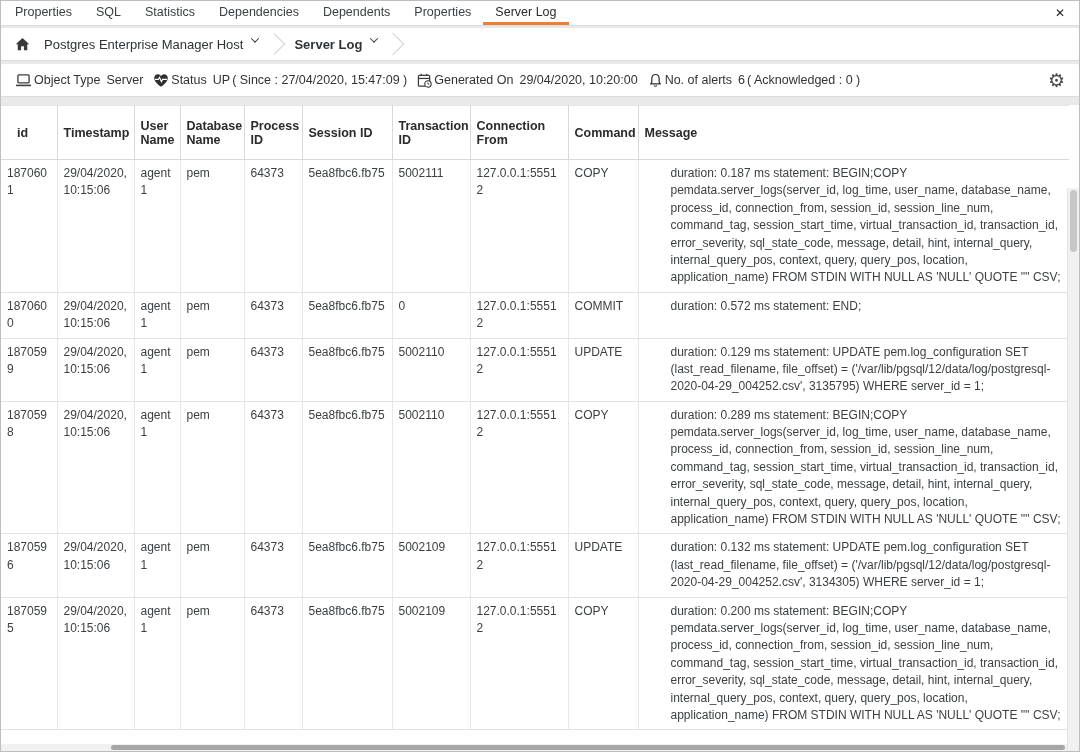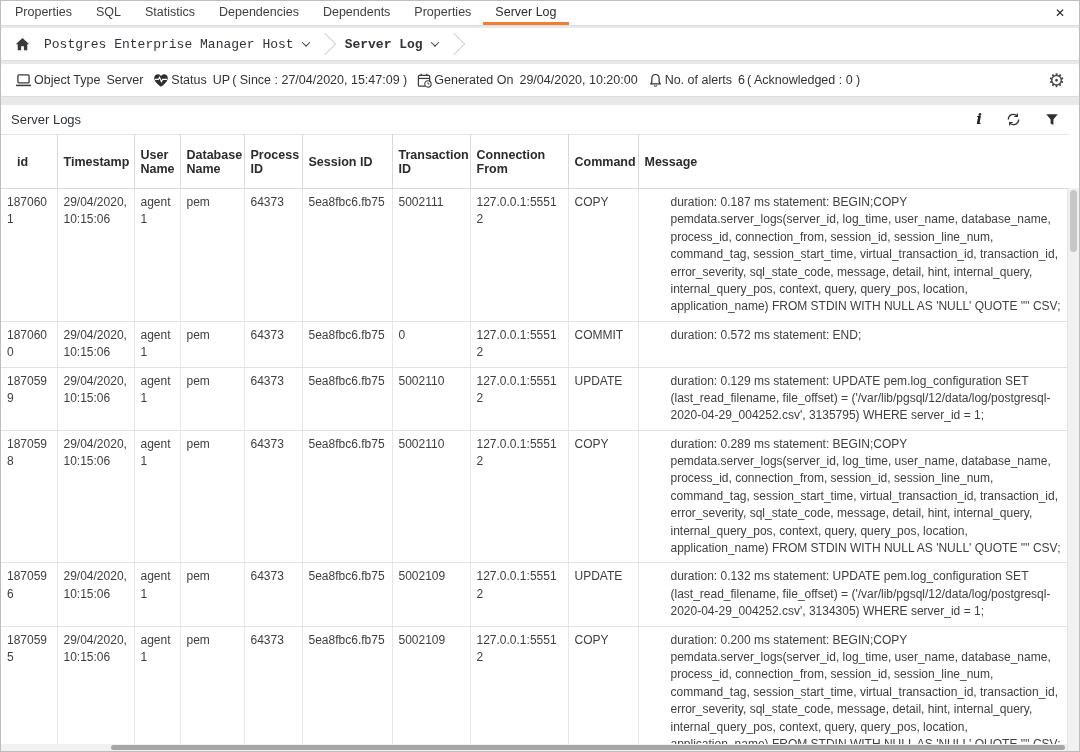--- a/index.html
+++ b/index.html
@@ -13,21 +13,21 @@
   .tabs{ display:flex; align-items:stretch; }
   .tab{ display:flex; align-items:center; padding:8px 12px; font-size:12.5px; color:#3c4043; border-bottom:3px solid transparent; cursor:pointer; }
   .tab.active{ border-bottom-color:#ef7d33; color:#2b2b2b; }
   .tab-close{ margin-left:auto; display:flex; align-items:center; padding:0 12px; font-size:12px; color:#222; cursor:pointer; }
   
   .bcbar{ height:33px; margin-top:2px; background:#fff; border-bottom:1px solid #dcdcdc; border-radius:2px;
           display:flex; align-items:center; padding:0 10px; font-size:13px; color:#2f3338; overflow:hidden; }
   .home{ display:flex; align-items:center; padding:0 8px 0 4px; cursor:pointer; }
   .bc-items{ display:flex; align-items:center; height:100%; }
   .bc-wrap{ display:flex; align-items:center; height:100%; }
-  .bc-item{ display:flex; align-items:center; padding:0 6px; cursor:pointer; white-space:nowrap;font-family:Liberation Mono, monospace; }
+  .bc-item{ display:flex; align-items:flex-start; padding:0 6px; cursor:pointer; white-space:nowrap; }
   .bc-item.bold .bc-label{ font-weight:bold; }
   .caret{ display:inline-block; width:6px; height:6px; border-right:1.5px solid #3a3a3a; border-bottom:1.5px solid #3a3a3a; transform:rotate(45deg) translate(-1px,-1px); margin-left:9px; }
   .bc-sep{ display:inline-block; width:16px; height:16px; border-top:1px solid #d2d2d2; border-right:1px solid #d2d2d2; transform:rotate(45deg); margin:0 6px 0 2px; flex:none; }
   
   .statusbar{ height:33px; margin-top:3px; background:#fff; border-bottom:1px solid #dcdcdc; border-radius:2px;
               display:flex; align-items:center; padding:0 14px; font-size:12.5px; color:#2f3338; white-space:nowrap; }
   .statusbar .lbl{ margin-left:2px; }
   .statusbar .val{ margin-left:6px; }
   .statusbar .paren{ margin-left:2px; }
   .sb-ico{ display:flex; align-items:center; margin-left:10px; }
@@ -153,39 +153,20 @@
           <path d="M6.6 13.2 A1.5 1.5 0 0 0 9.4 13.2" fill="none" stroke="#2f2f2f" stroke-width="1.2"></path>
         </svg>
     </span>
     <span class="lbl">No. of alerts</span>
     <span class="val">6</span>
     <span class="paren">( Acknowledged :  0 )</span>
     <span class="gear-btn">⚙</span>
   </div>
 
   <div class="main">
-    <div class="panel-head">
-      <span>Server Logs</span>
-      <span class="panel-icons">
-        <span class="picon info-glyph">i</span>
-        <span class="picon">
-          <svg viewBox="0 0 16 16" width="15" height="15" fill="none" stroke="#2f2f2f" stroke-width="1.4">
-              <path d="M13.5 8 A5.5 5.5 0 0 1 3.9 11.6"></path>
-              <path d="M2.5 8 A5.5 5.5 0 0 1 12.1 4.4"></path>
-              <path d="M12.1 1.5 V4.8 H8.8" stroke-width="1.2"></path>
-              <path d="M3.9 14.5 V11.2 H7.2" stroke-width="1.2"></path>
-            </svg>
-        </span>
-        <span class="picon">
-          <svg viewBox="0 0 16 16" width="14" height="14">
-              <path d="M1.5 1.5 H14.5 L9.6 7.4 V13.6 L6.4 12 V7.4 Z" fill="#2f2f2f"></path>
-            </svg>
-        </span>
-      </span>
-    </div>
 
     <table>
       <colgroup>
         <col style="width:56px">
           <col style="width:77px">
           <col style="width:46px">
           <col style="width:64px">
           <col style="width:58px">
         <col style="width:90px">
           <col style="width:78px">

